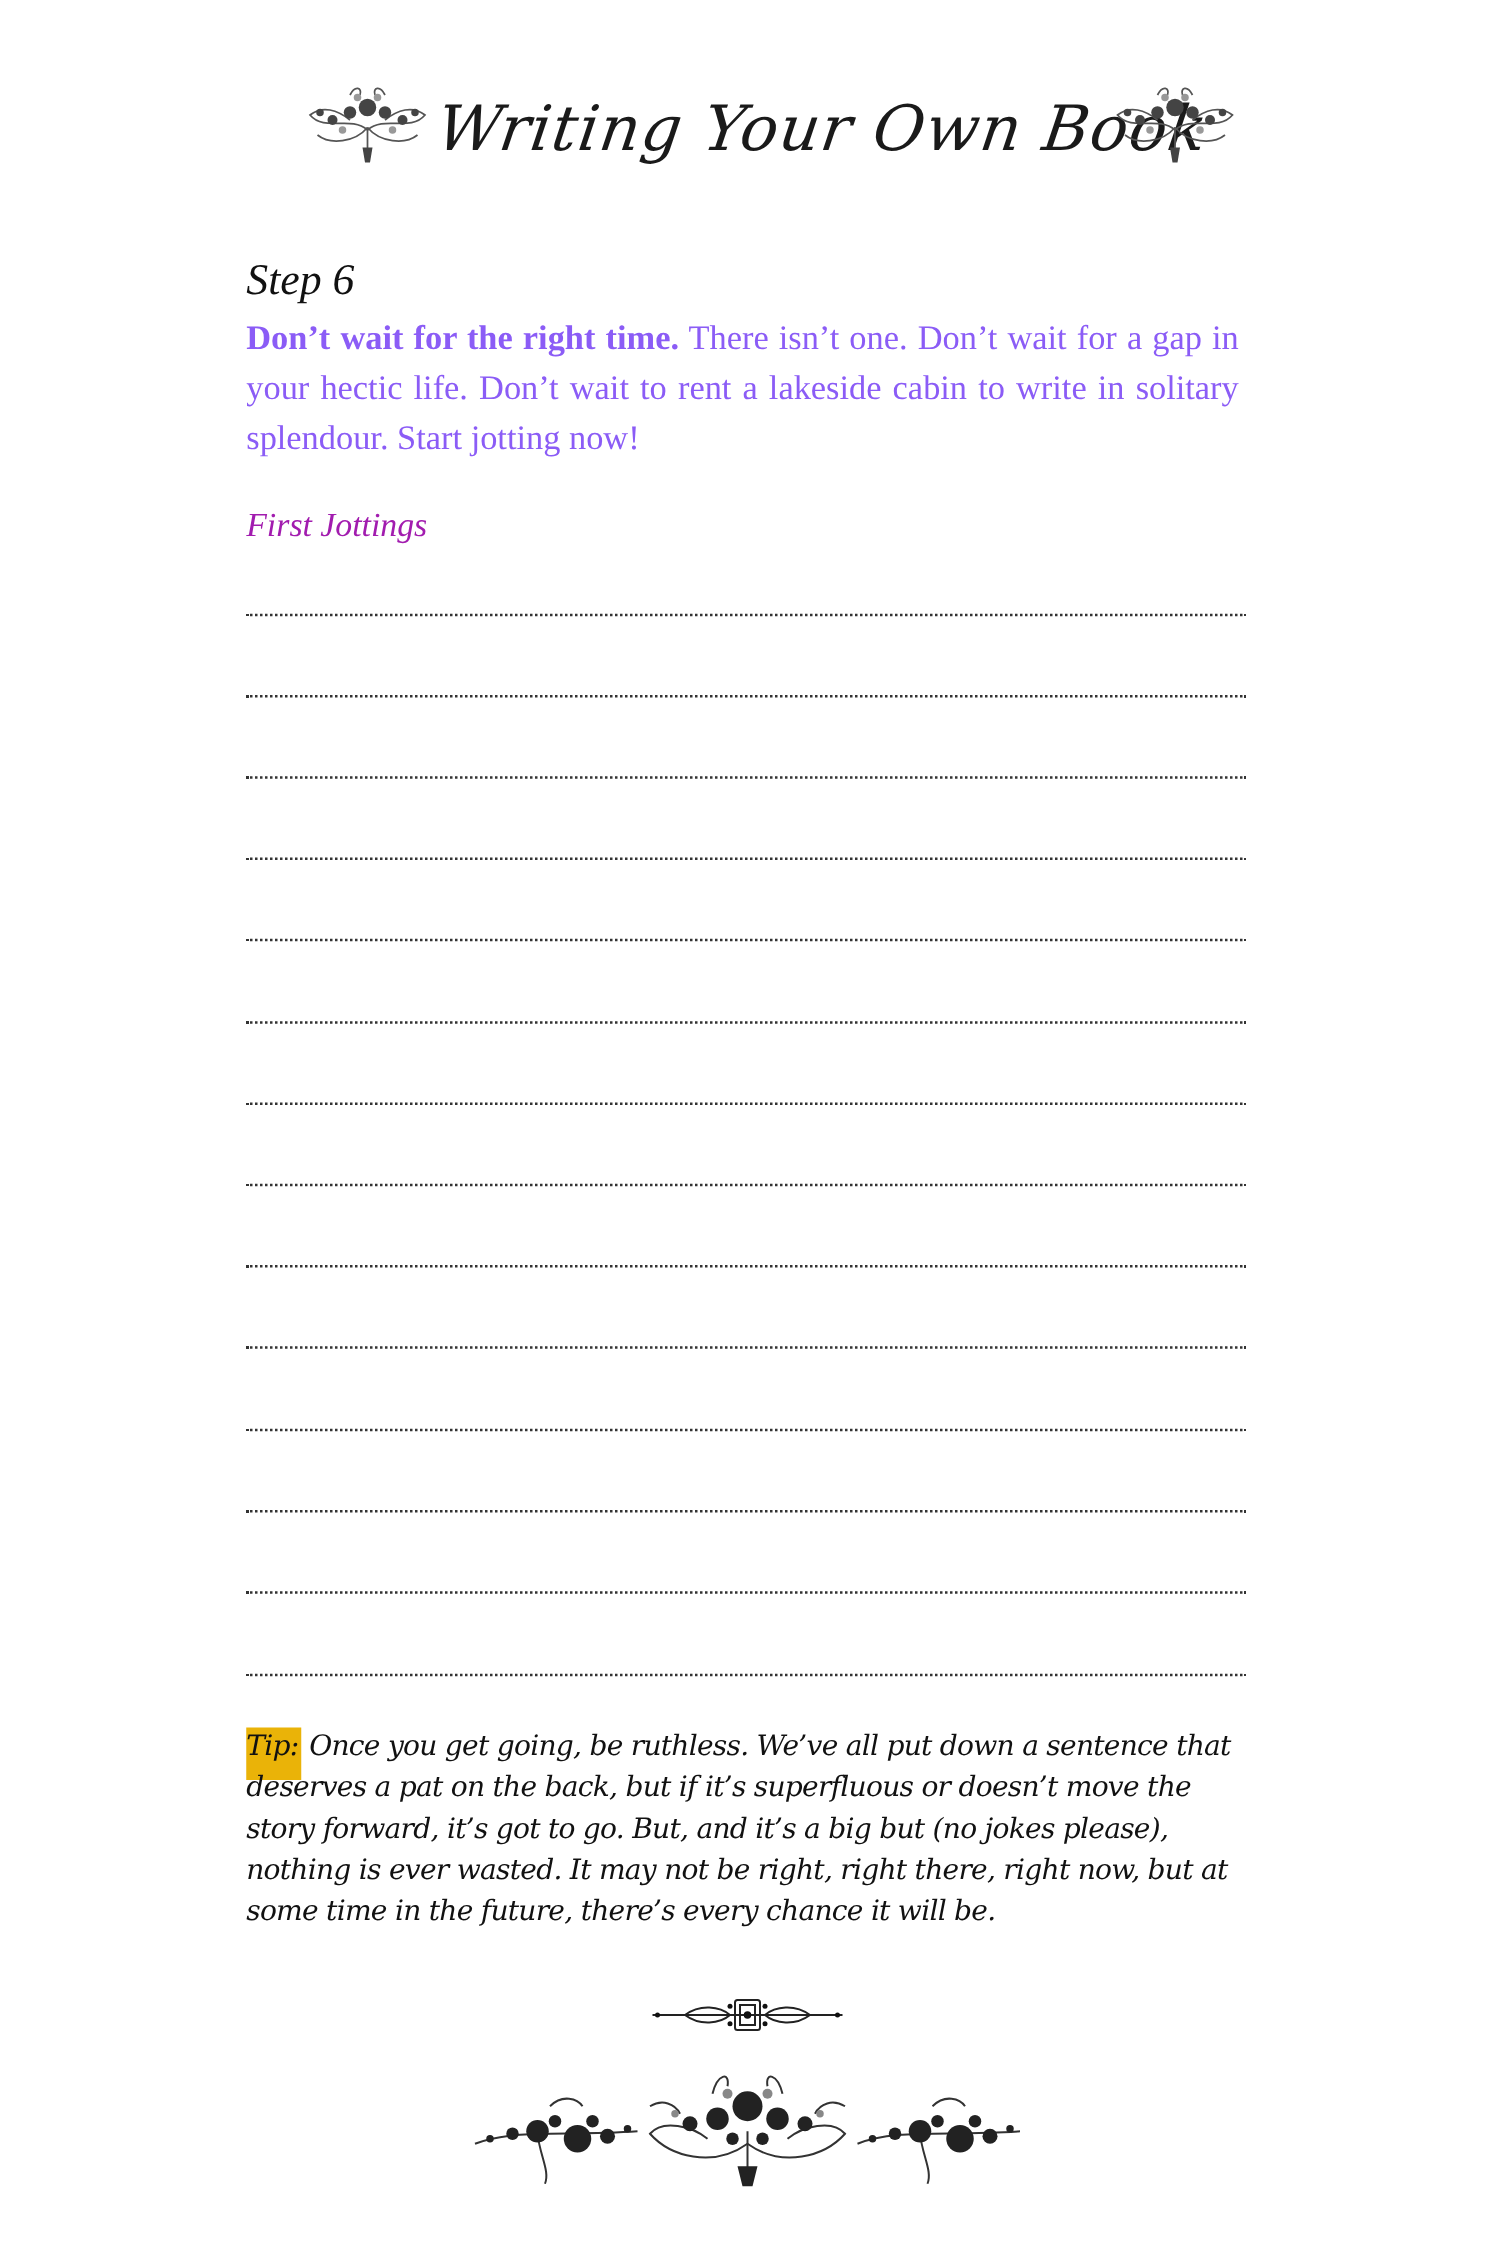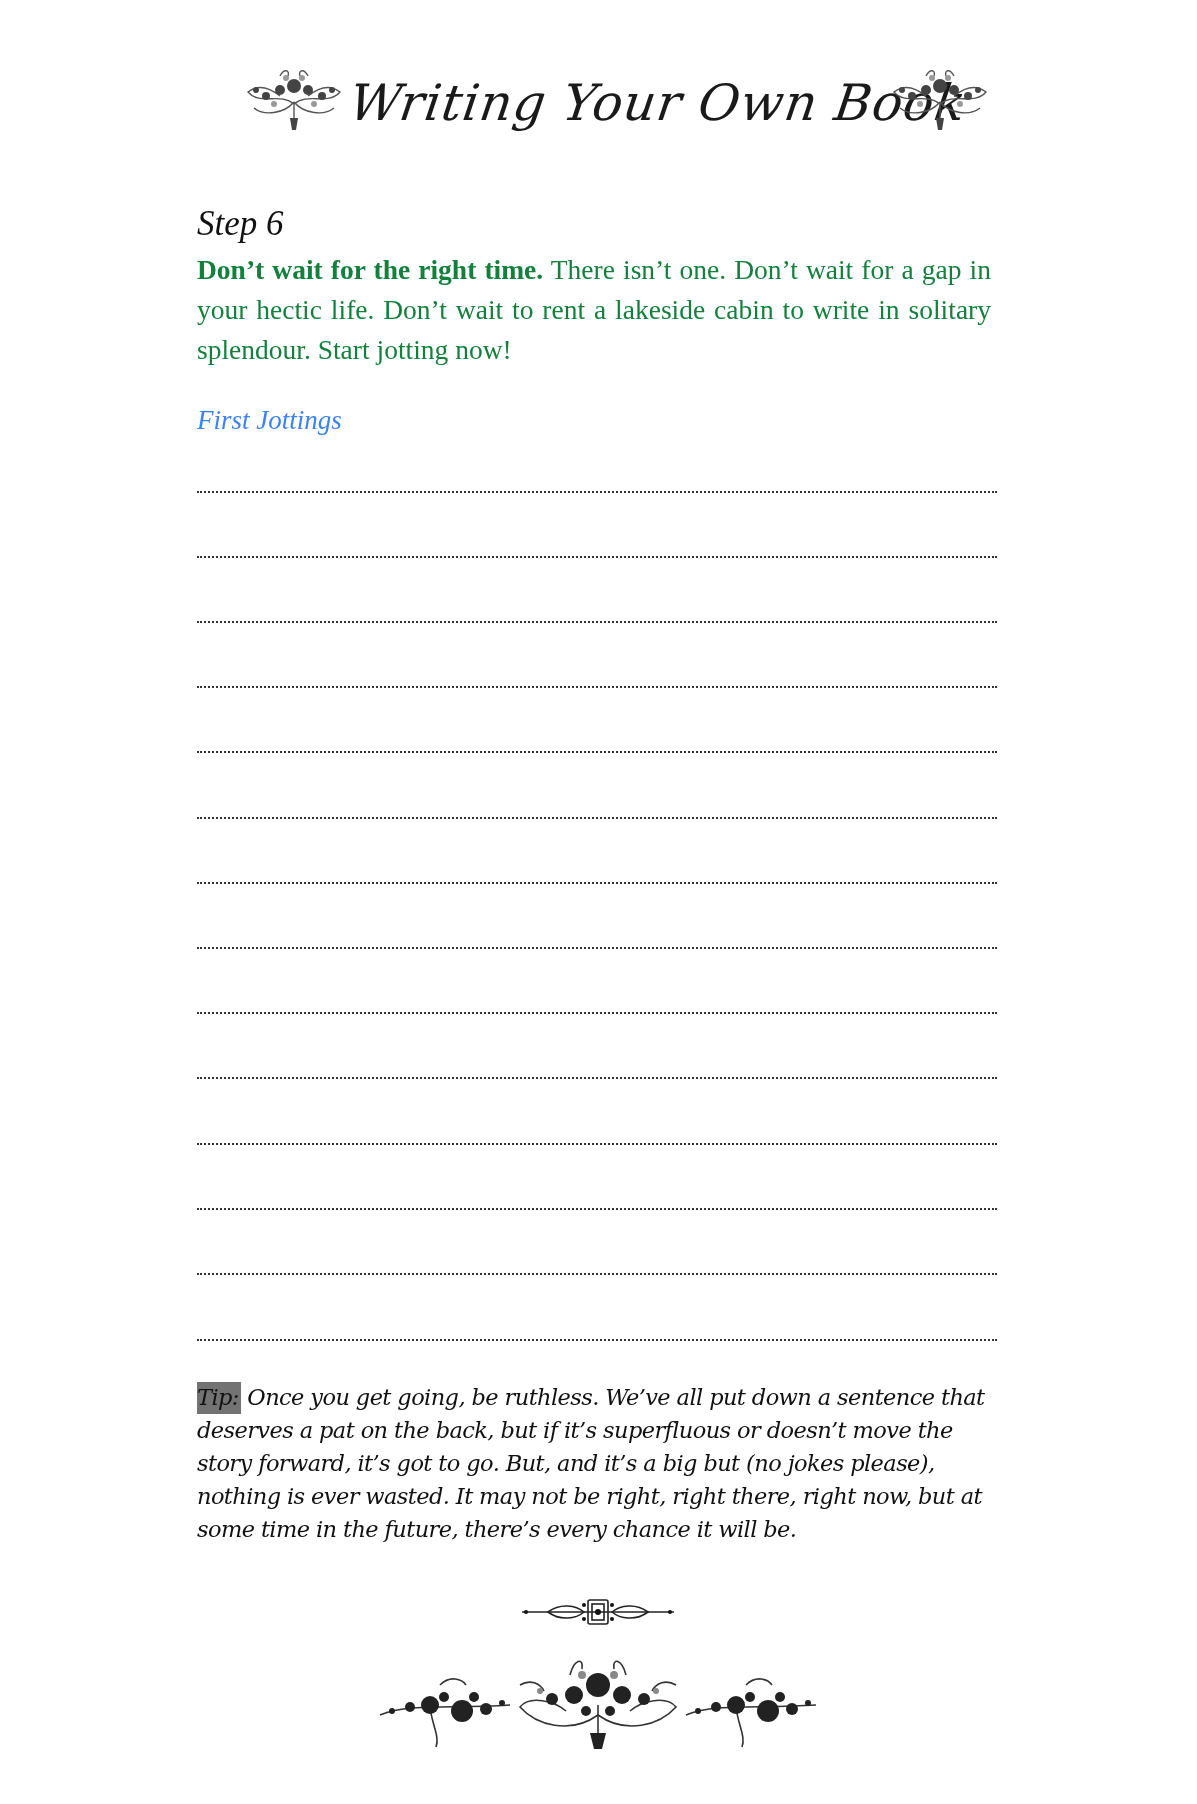--- a/index.html
+++ b/index.html
@@ -20,43 +20,43 @@
 
   
   .step {
     left: 197px; top: 202px;
     font-family: "Liberation Serif", serif; font-style: italic;
     font-size: 35px; line-height: 44px; color: #111;
   }
   .body {
     left: 197px; top: 250px; width: 794px;
     font-family: "Liberation Serif", serif; font-size: 27.5px; line-height: 40px;
-    text-align: justify; color: #15803d;
+    text-align: justify; color: #8b5cf6;
   }
   .body b { font-weight: bold; }
 
   .jot-label {
     left: 197px; top: 402px;
     font-family: "Liberation Serif", serif; font-style: italic;
-    font-size: 27px; line-height: 36px; color: #3b82f6;
+    font-size: 27px; line-height: 36px; color: #a21caf;
   }
 
   .line {
     left: 197px; width: 800px; height: 0;
     border-top: 2px dotted #333;
   }
 
   
   .tip {
     left: 197px; top: 1381px; width: 796px;
     font-family: "DejaVu Serif", serif; font-style: italic;
     font-size: 22.5px; line-height: 33px; color: #111;
     letter-spacing: -0.6px; text-align: left;
   }
-  .tip-label { background: #737373; padding: 2px 2px 4px 0; }
+  .tip-label { background: #eab308; padding: 2px 2px 14px 0; }
 
   .divider { left: 520px; top: 1595px; width: 156px; height: 30px; }
   .bottom-orn { left: 370px; top: 1645px; width: 455px; height: 105px; }
 </style>
 </head>
 <body>
 
 <div class="abs ornament orn-left">
   <svg width="108" height="70" viewBox="0 0 108 70">
     <g fill="none" stroke="#555" stroke-width="1.4">

